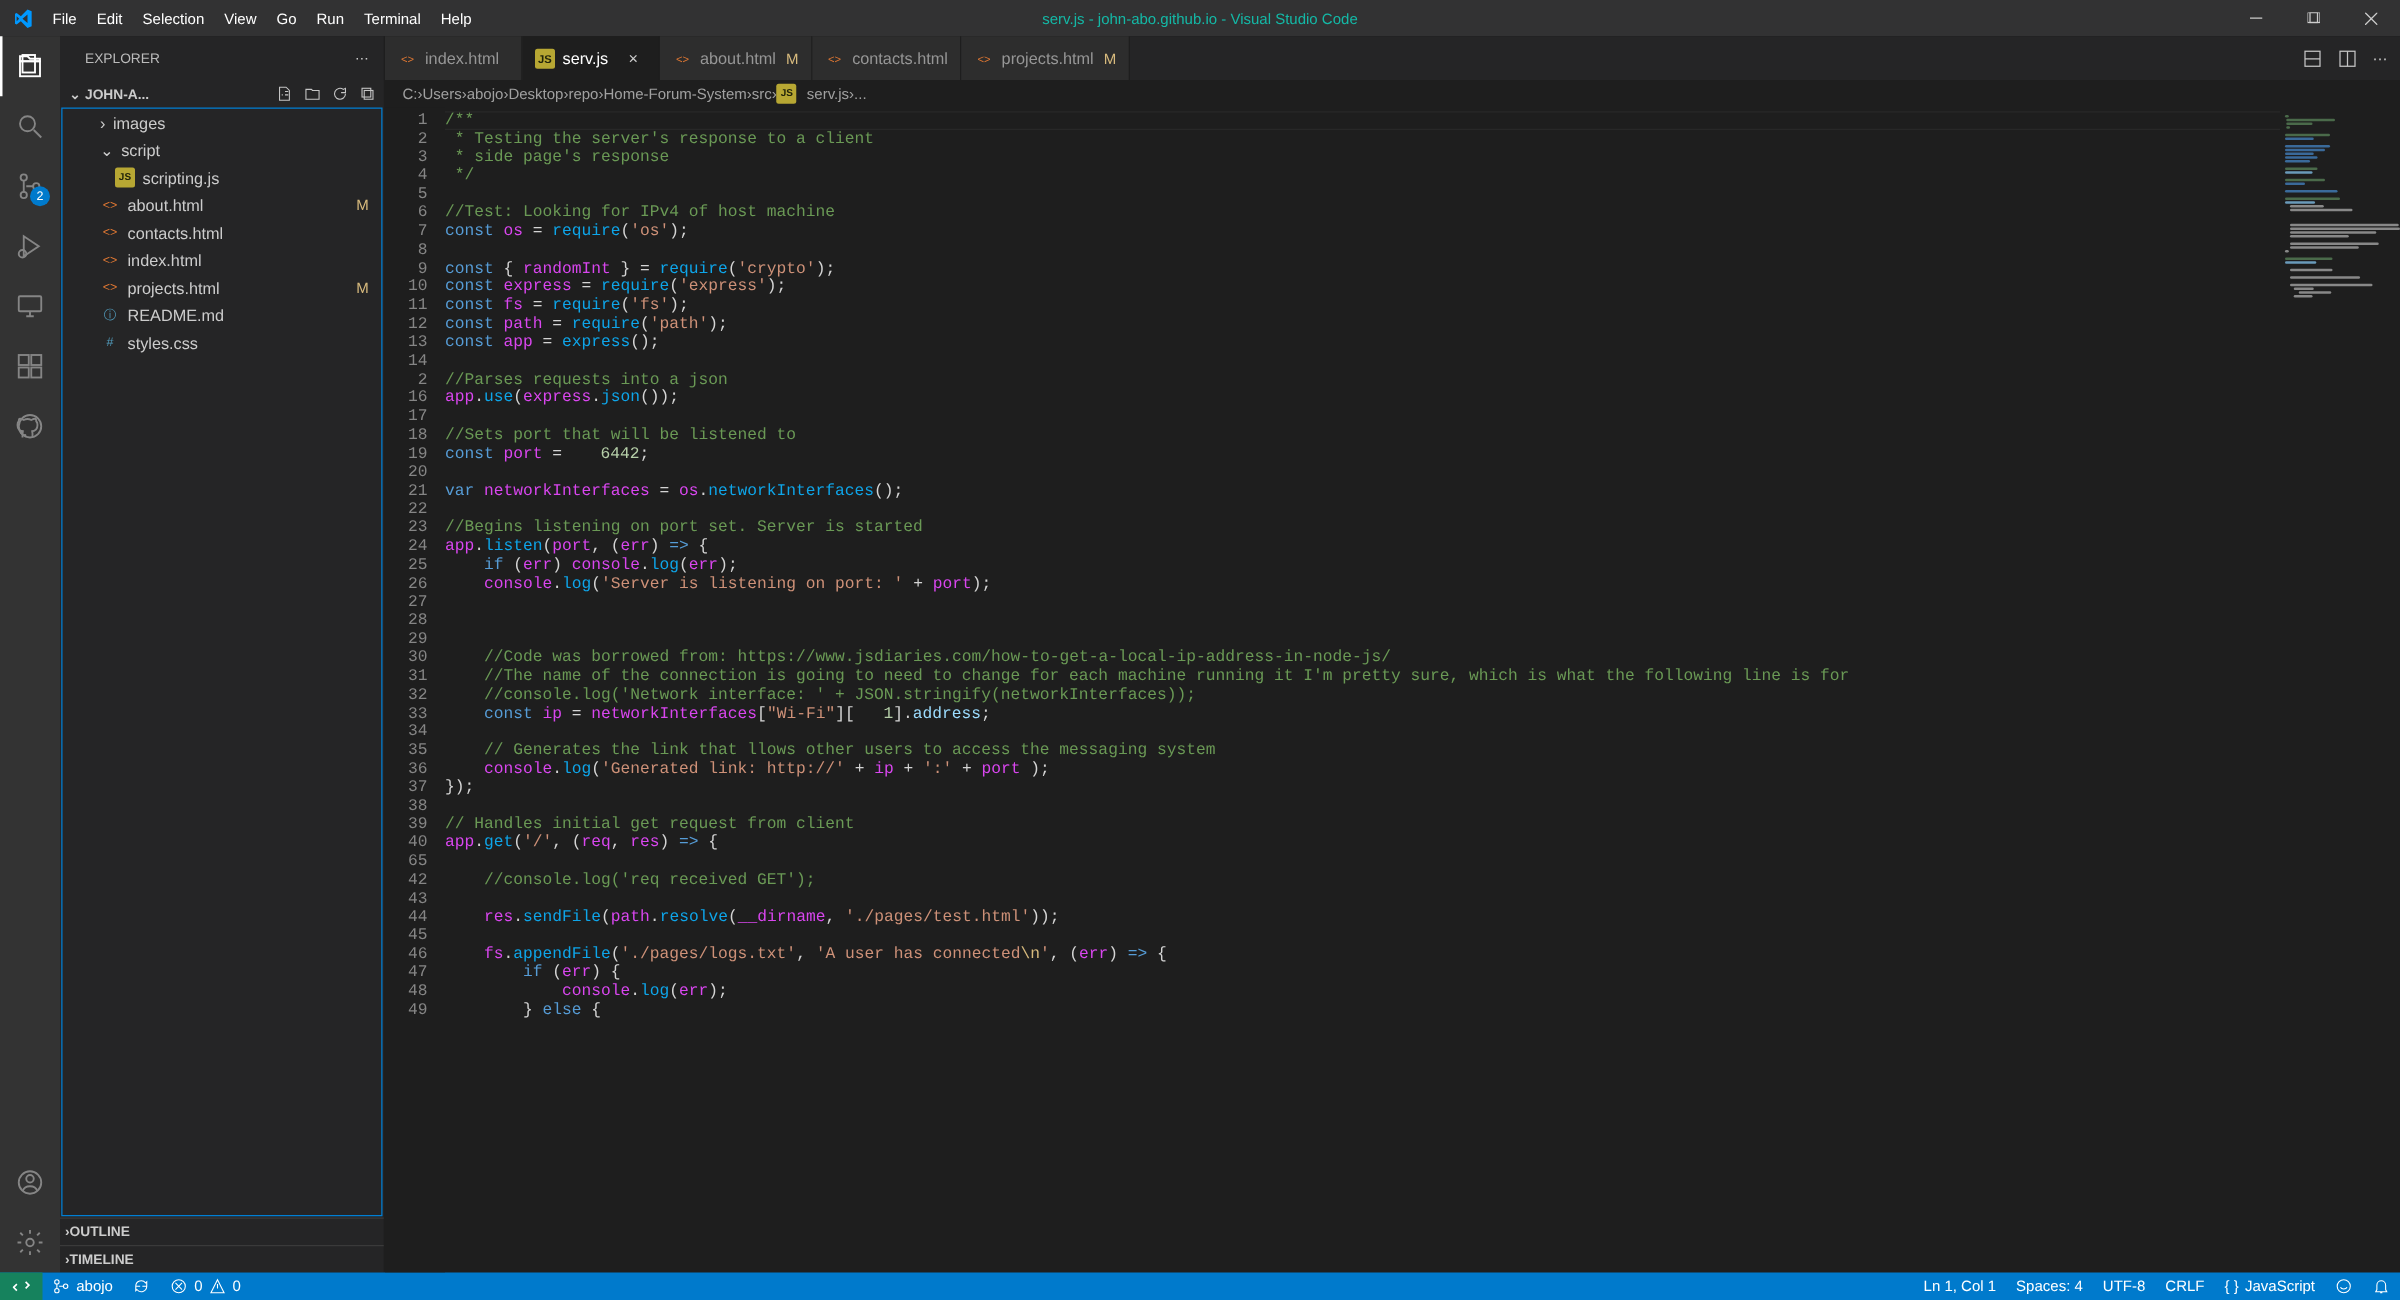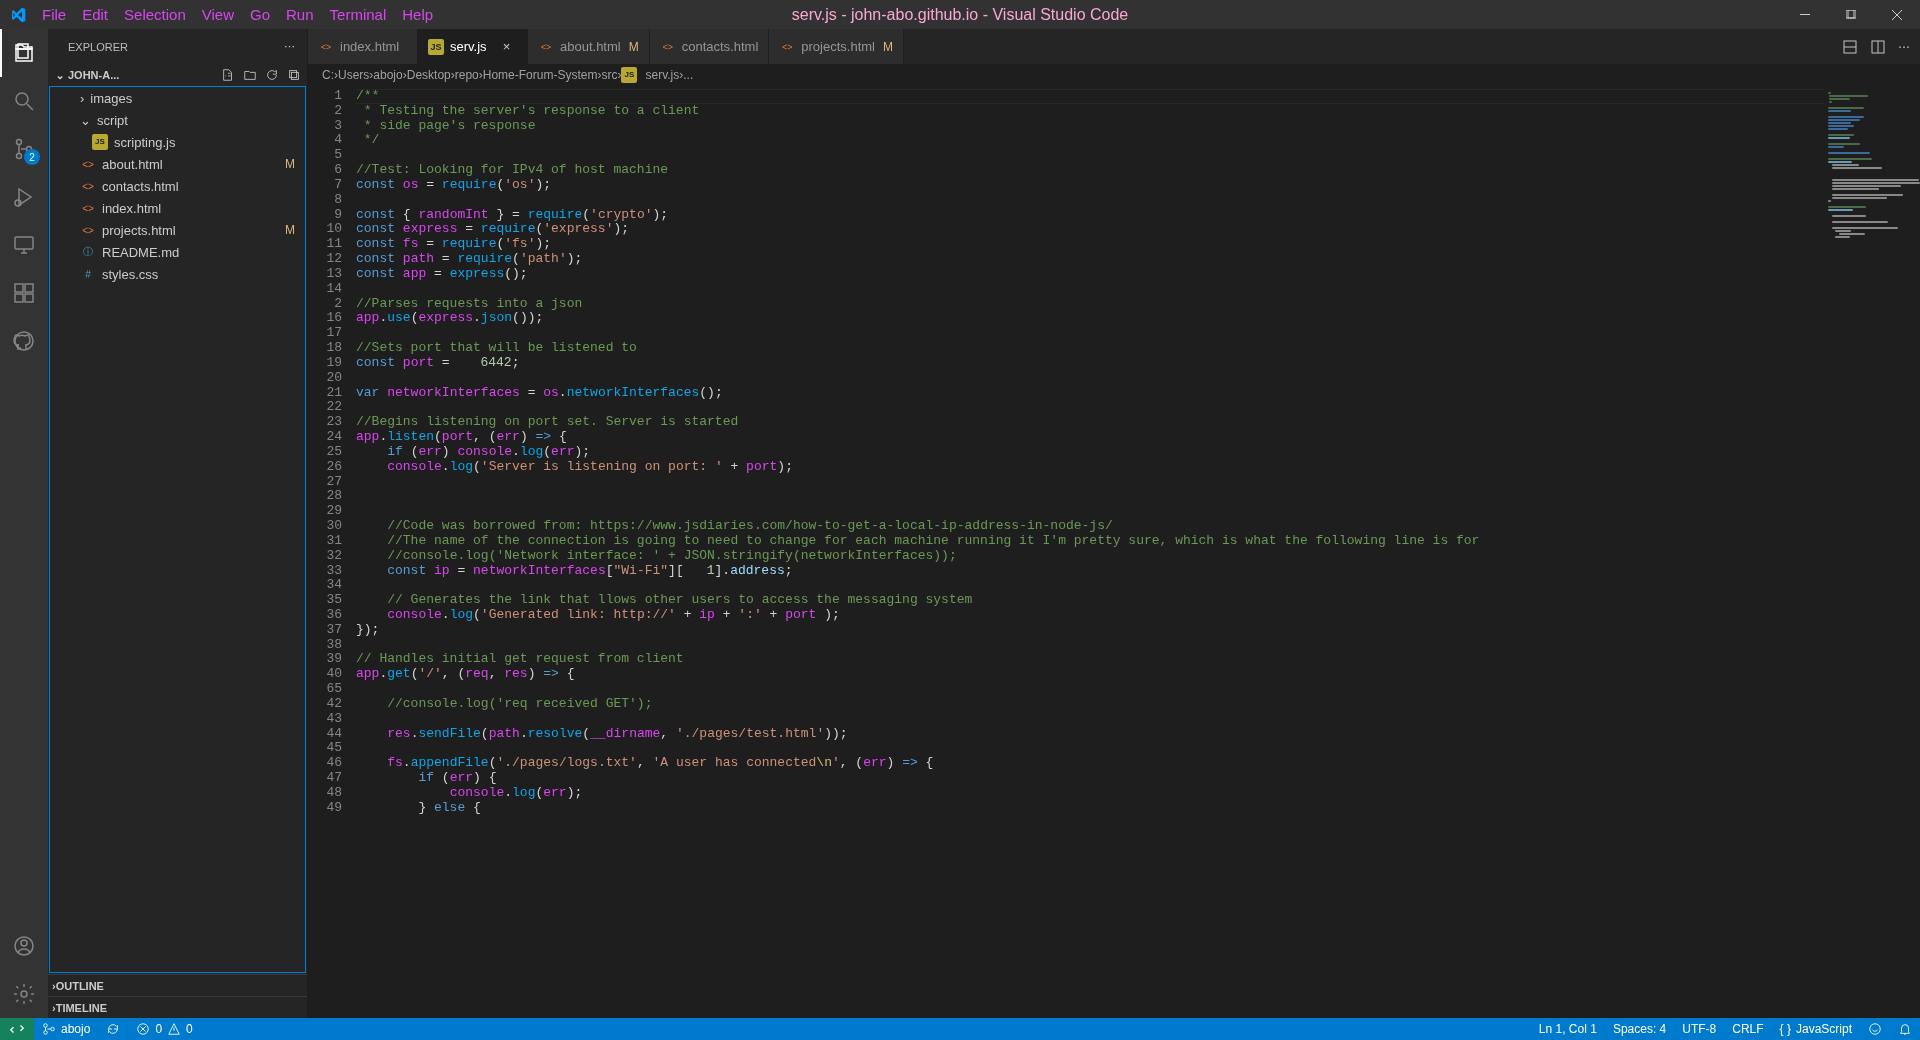--- a/index.html
+++ b/index.html
@@ -14,22 +14,22 @@
   }
   
   .title-bar {
     height: 29px; background: #323233;
     display: flex; align-items: center; justify-content: space-between;
     -webkit-app-region: drag;
   }
   .title-left { display: flex; align-items: center; height: 100%; }
   .vscode-icon { width: 16px; height: 16px; margin: 0 8px 0 10px; display: flex; align-items:center; justify-content:center;}
   .menu-items { display: flex; height: 100%; }
-  .menu-item { padding: 0 8px; display: flex; align-items: center; cursor: pointer; font-size:15px; color:#d946ef;}
-  .window-title { font-size: 16px; color: #f9a8d4; position:absolute; left:50%; transform:translateX(-50%); }
+  .menu-item { padding: 0 8px; display: flex; align-items: center; cursor: pointer; font-size:12px; color:#ffffff;}
+  .window-title { font-size: 12px; color: #14b8a6; position:absolute; left:50%; transform:translateX(-50%); }
   .window-controls { display: flex; height: 100%; }
   .win-ctrl { width: 46px; display:flex; align-items:center; justify-content:center; cursor:pointer; color:#ccc;}
   
   .main-row { flex: 1; display: flex; min-height: 0; }
   
   .activity-bar { width: 48px; background: #333333; display:flex; flex-direction:column; justify-content:space-between; }
   .activity-top, .activity-bottom { display:flex; flex-direction:column; }
   .activity-item { width:48px; height:48px; display:flex; align-items:center; justify-content:center; cursor:pointer; position:relative; color:#858585;}
   .activity-item.active { color:#fff; }
   .activity-item.active::before { content:""; position:absolute; left:0; top:0; bottom:0; width:2px; background:#fff; }

